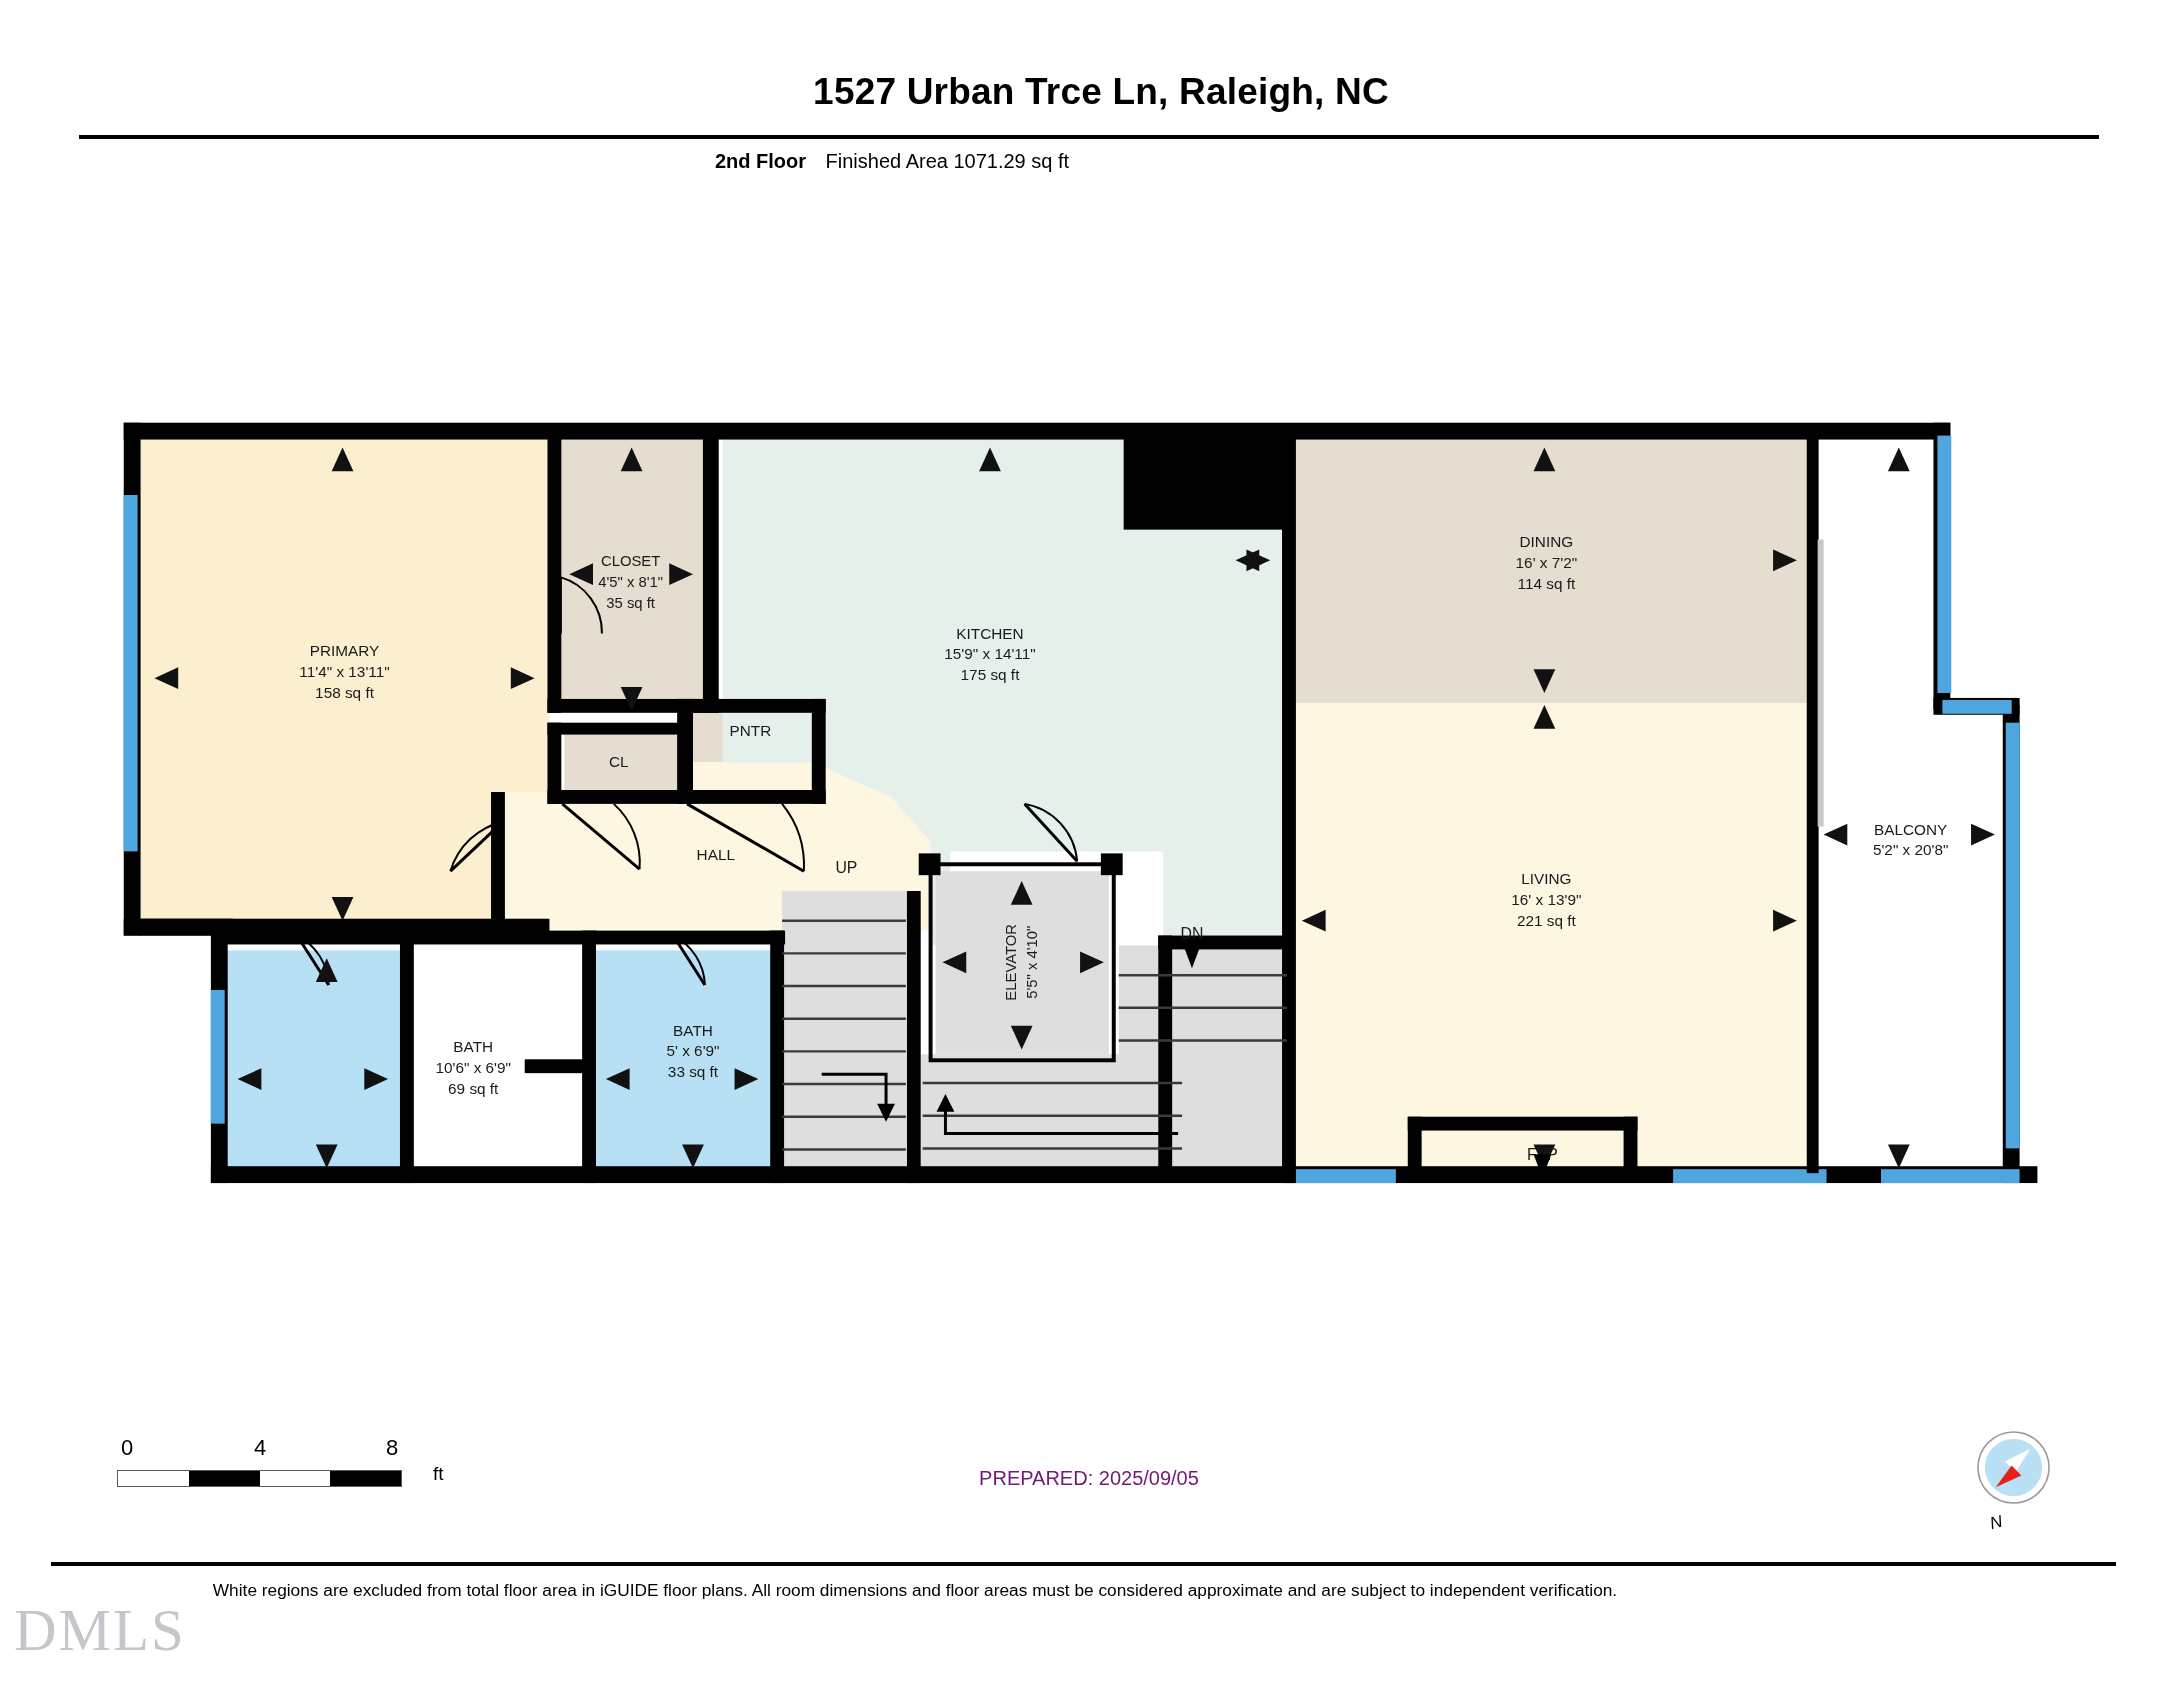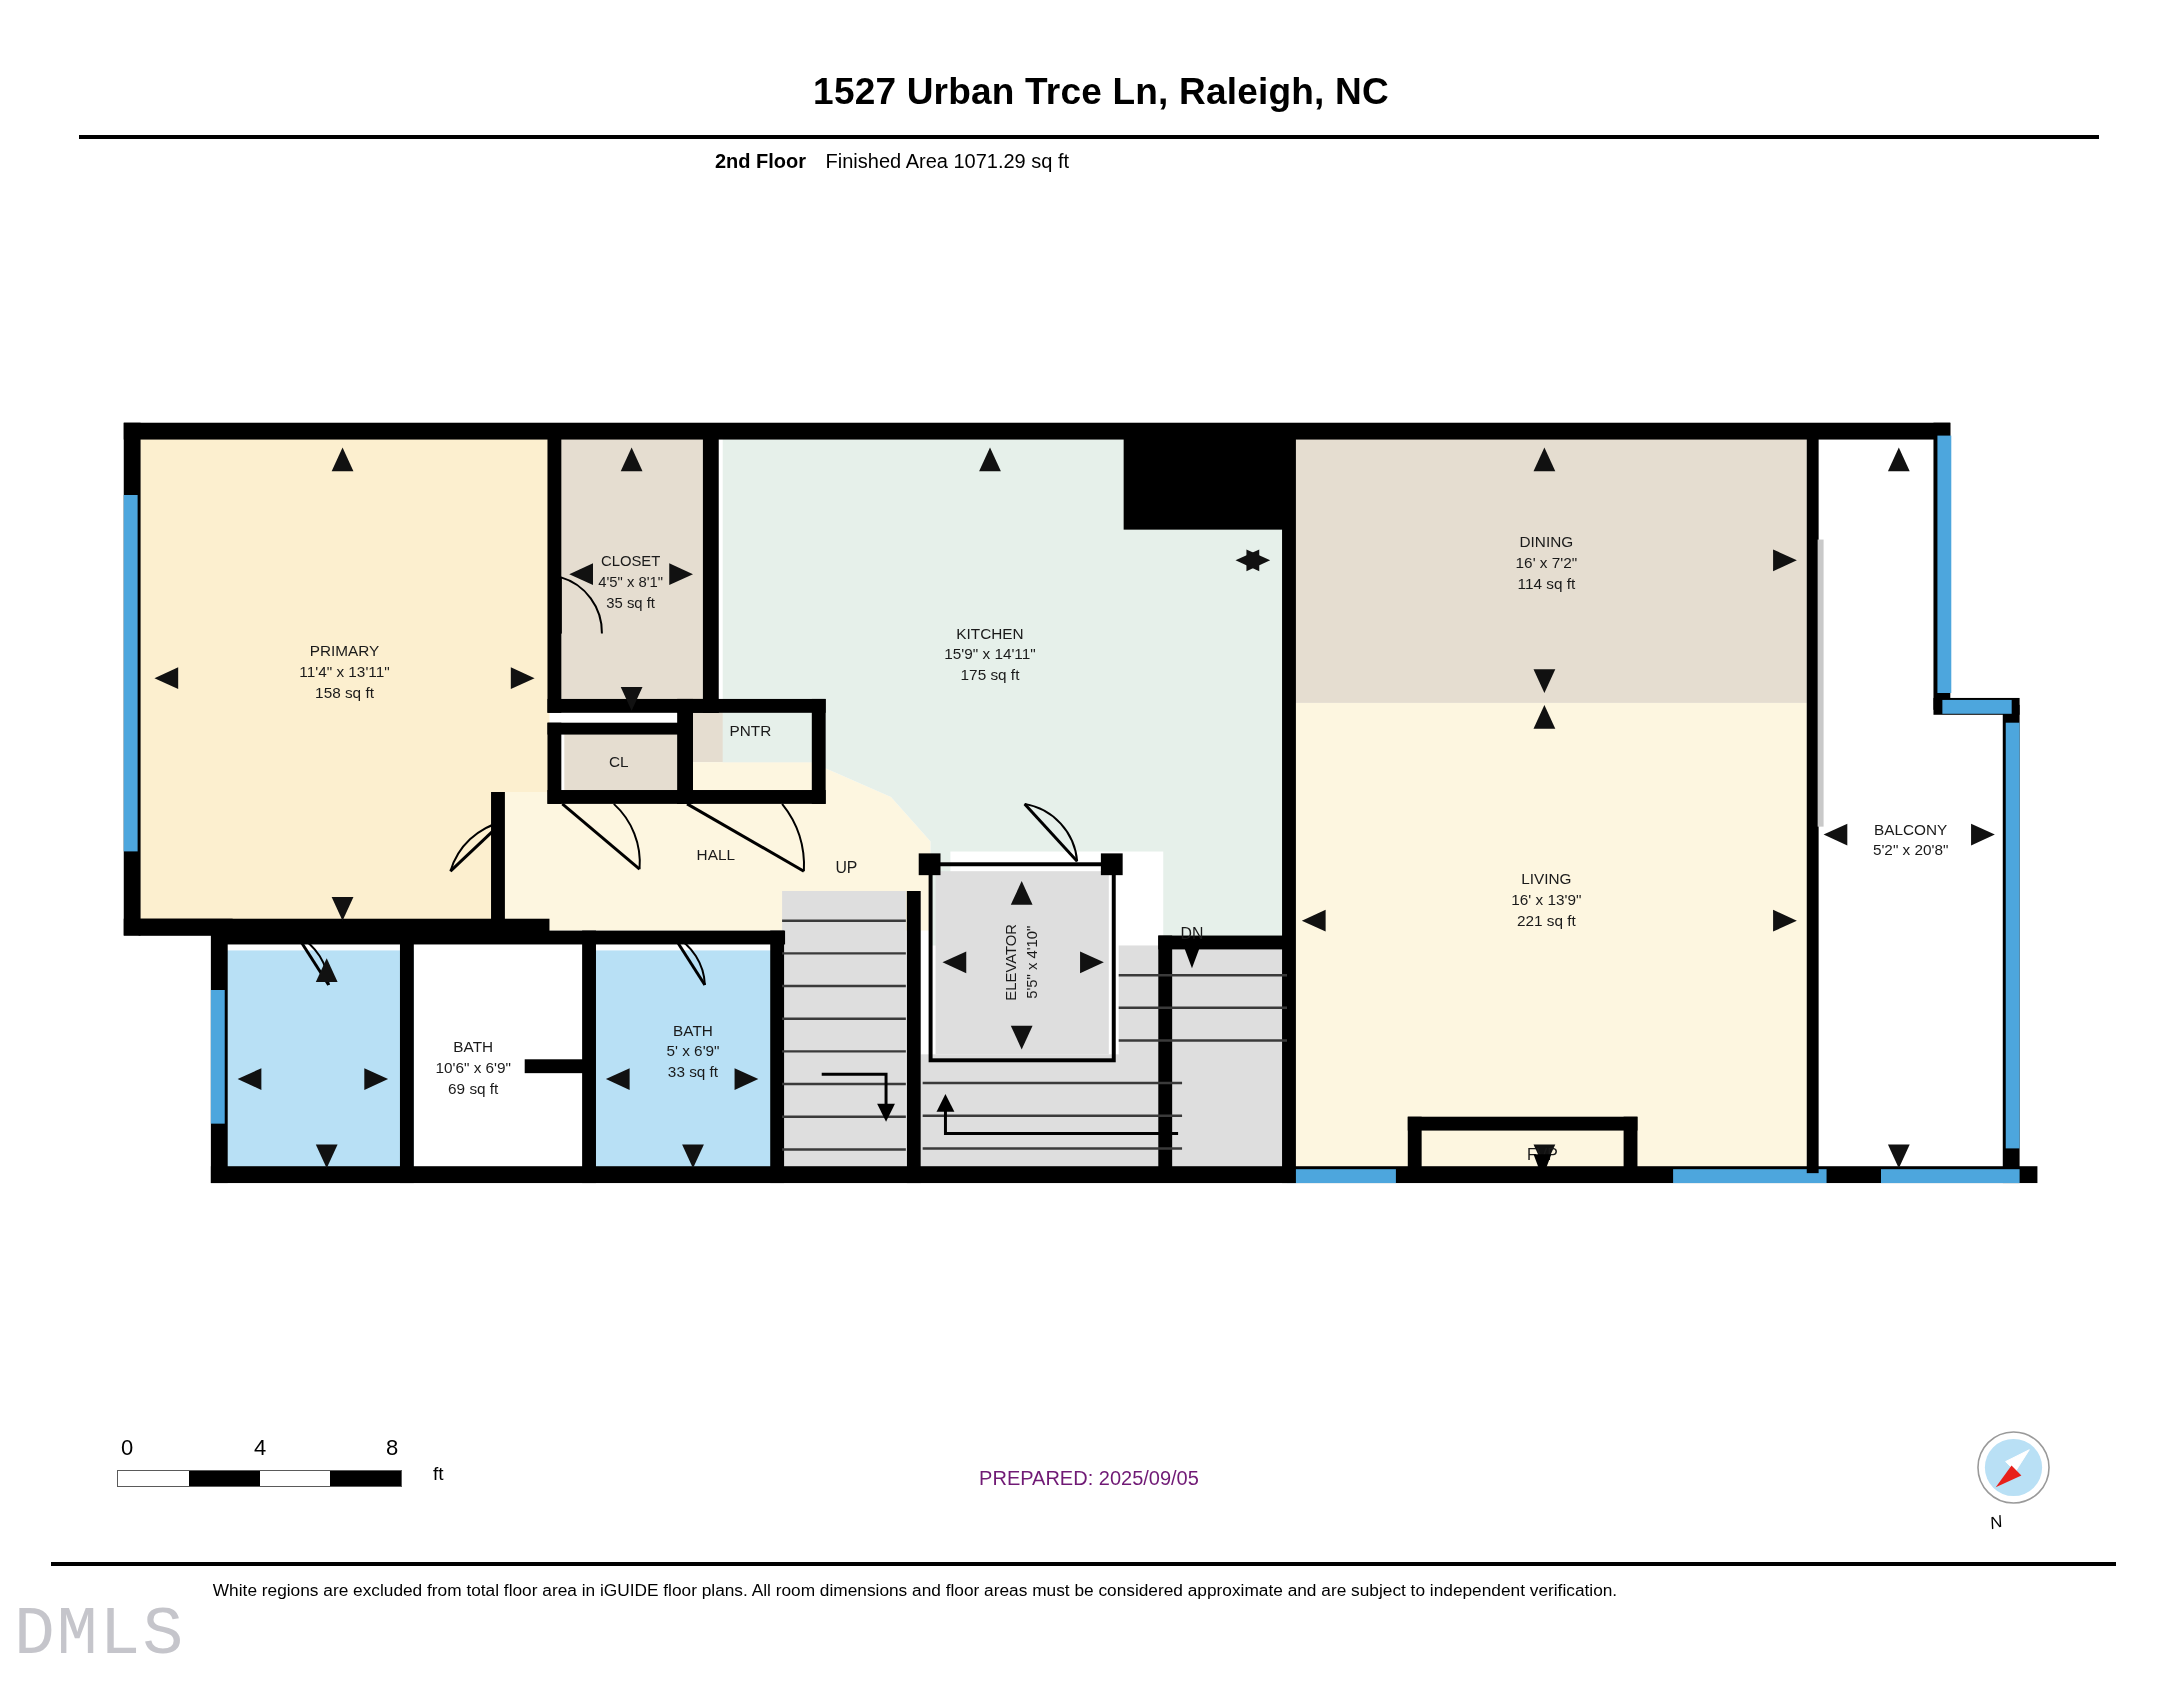--- a/index.html
+++ b/index.html
@@ -127,24 +127,24 @@
     top: 1580px;
     width: 1830px;
     text-align: center;
     font-size: 17.3px;
     color: #000;
   }
   #watermark {
     position: absolute;
     left: 14px;
     top: 1596px;
-    font-size: 68px;
+    font-size: 59px;
     letter-spacing: 2px;
     color: #bcbcc2;
-    font-family: Liberation Mono, monospace;
+    font-family: Liberation Serif, serif;
     font-weight: 300;
     opacity: 0.85;
   }
 
   
   .room-label {
     font-family: "Liberation Sans", sans-serif;
     font-size: 15.5px;
     fill: #1a1a1a;
     text-anchor: middle;

